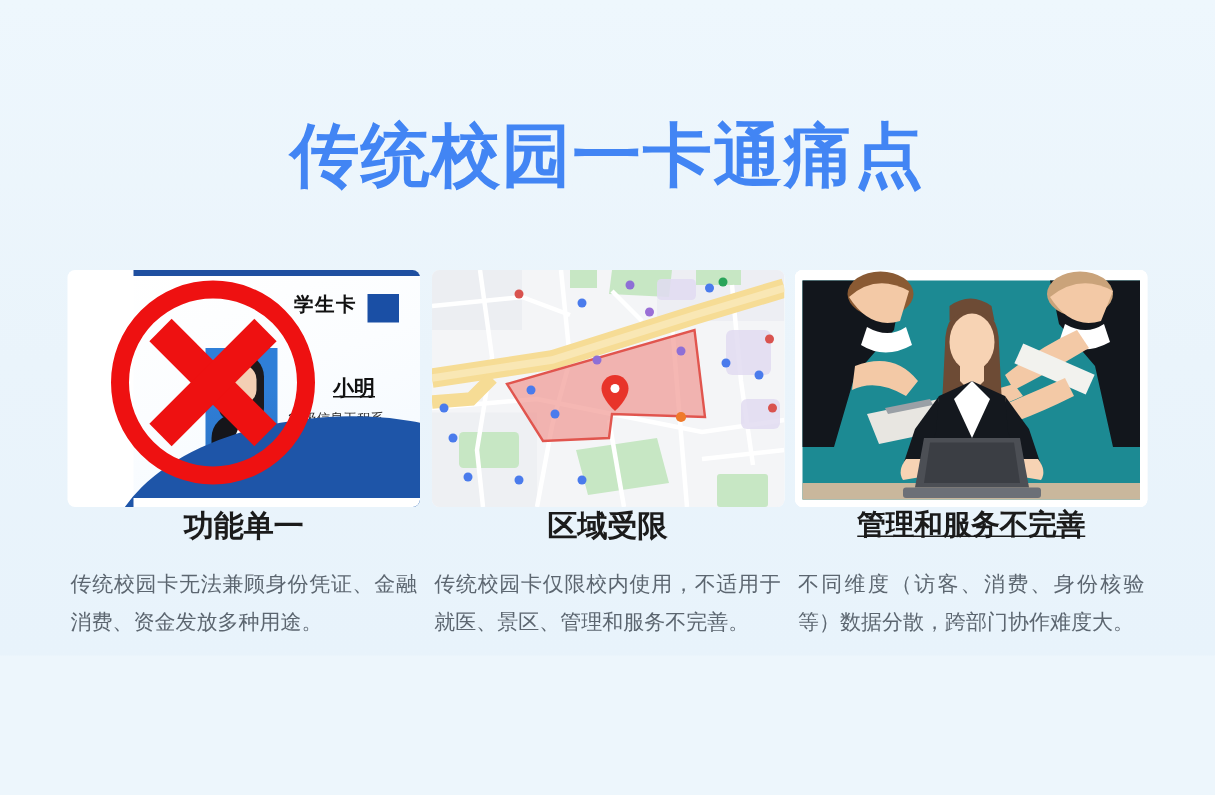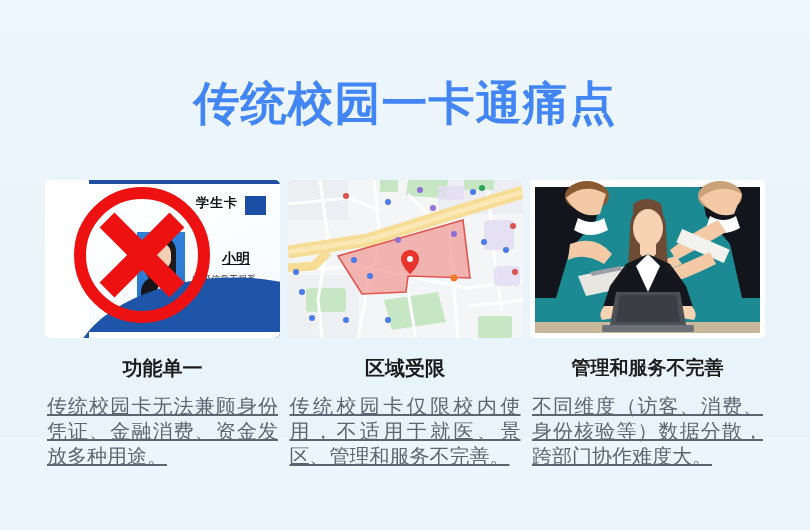--- a/index.html
+++ b/index.html
@@ -49,38 +49,36 @@
   }
   .card-media {
     position: relative;
     width: 235px;
     height: 158px;
     border-radius: 5px;
     overflow: hidden;
     background: #ffffff;
   }
   .col-heading {
-    margin-top: 17px;
     text-align: center;
     font-size: 20px;
     line-height: 26px;
     font-weight: bold;
     color: #1b1b1b;
     white-space: nowrap;
   }
-  .col-heading.wide { font-size: 19px; }
+  .col-heading.wide { font-size: 19px; text-decoration: underline; }
   .col-body {
     margin-top: 13px;
-    font-size: 20px;
+    font-size: 14px;
     line-height: 25px;
     color: #5c6670;
     text-align: justify;
     text-align-last: left;
     padding: 0 2px;
-    text-decoration: underline;
   }
 
   
   .idcard {
     position: absolute;
     inset: 0;
     background: linear-gradient(160deg, #ffffff 0%, #fbfdff 45%, #f3f9ff 100%);
     margin-left: 44px;
   }
   .idcard .topbar {

